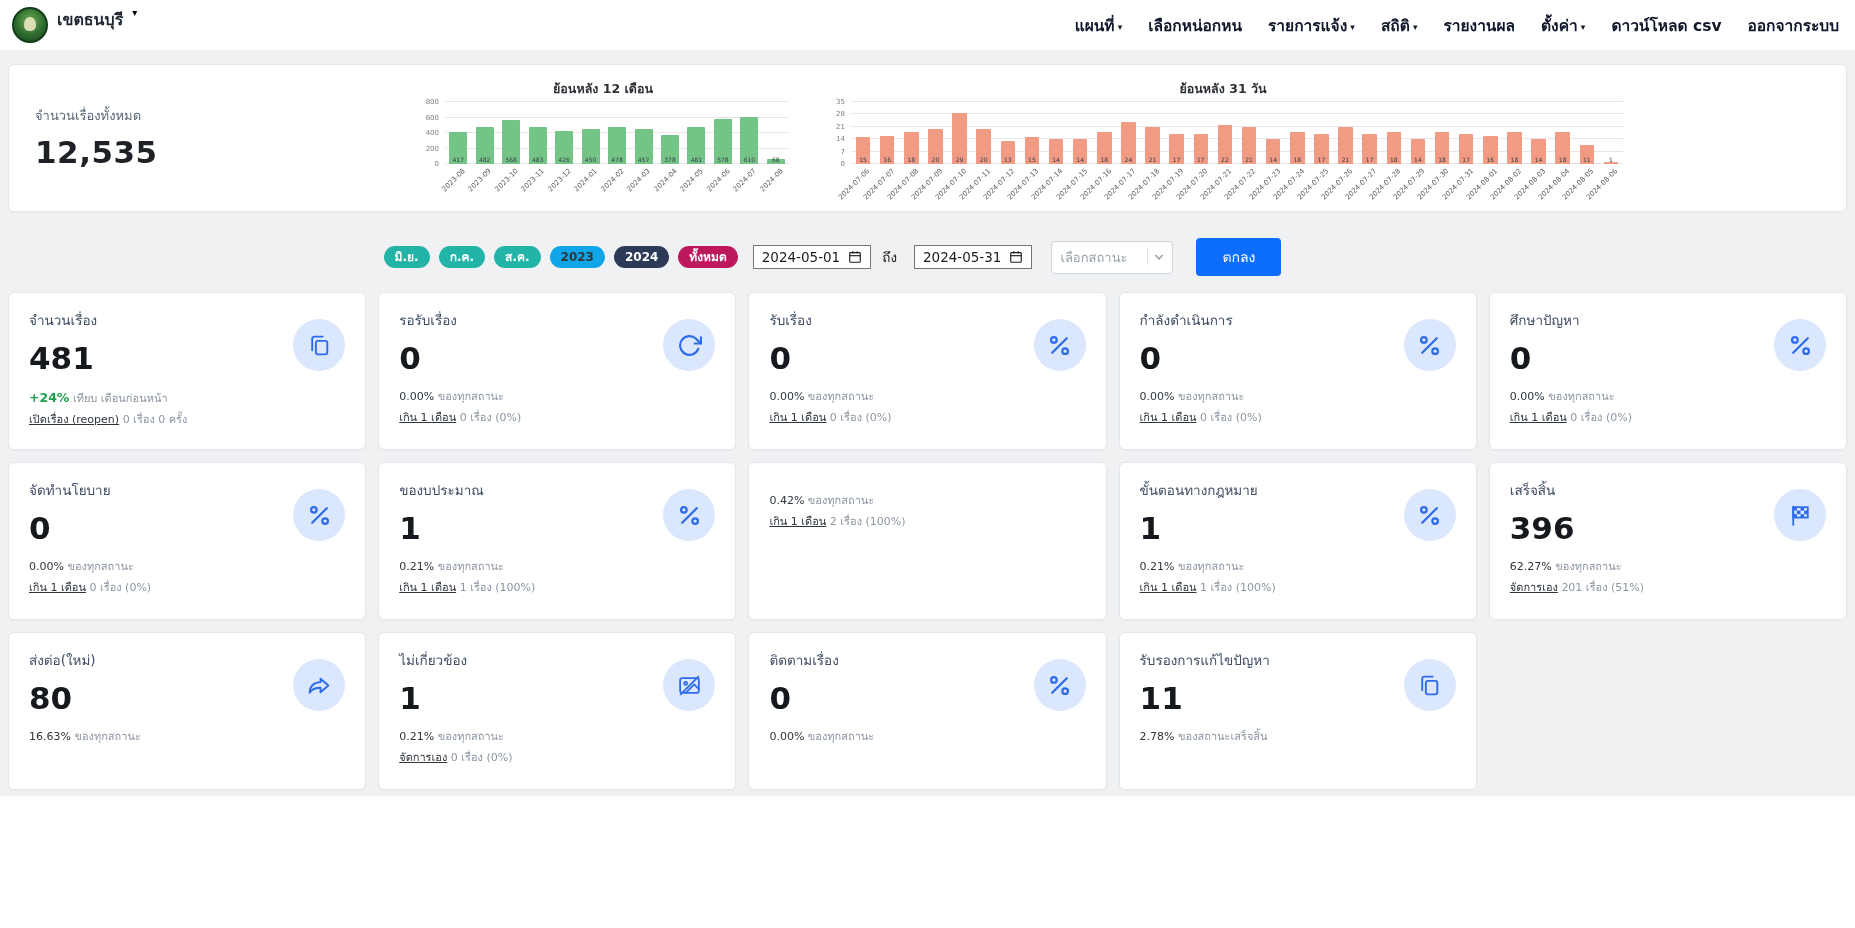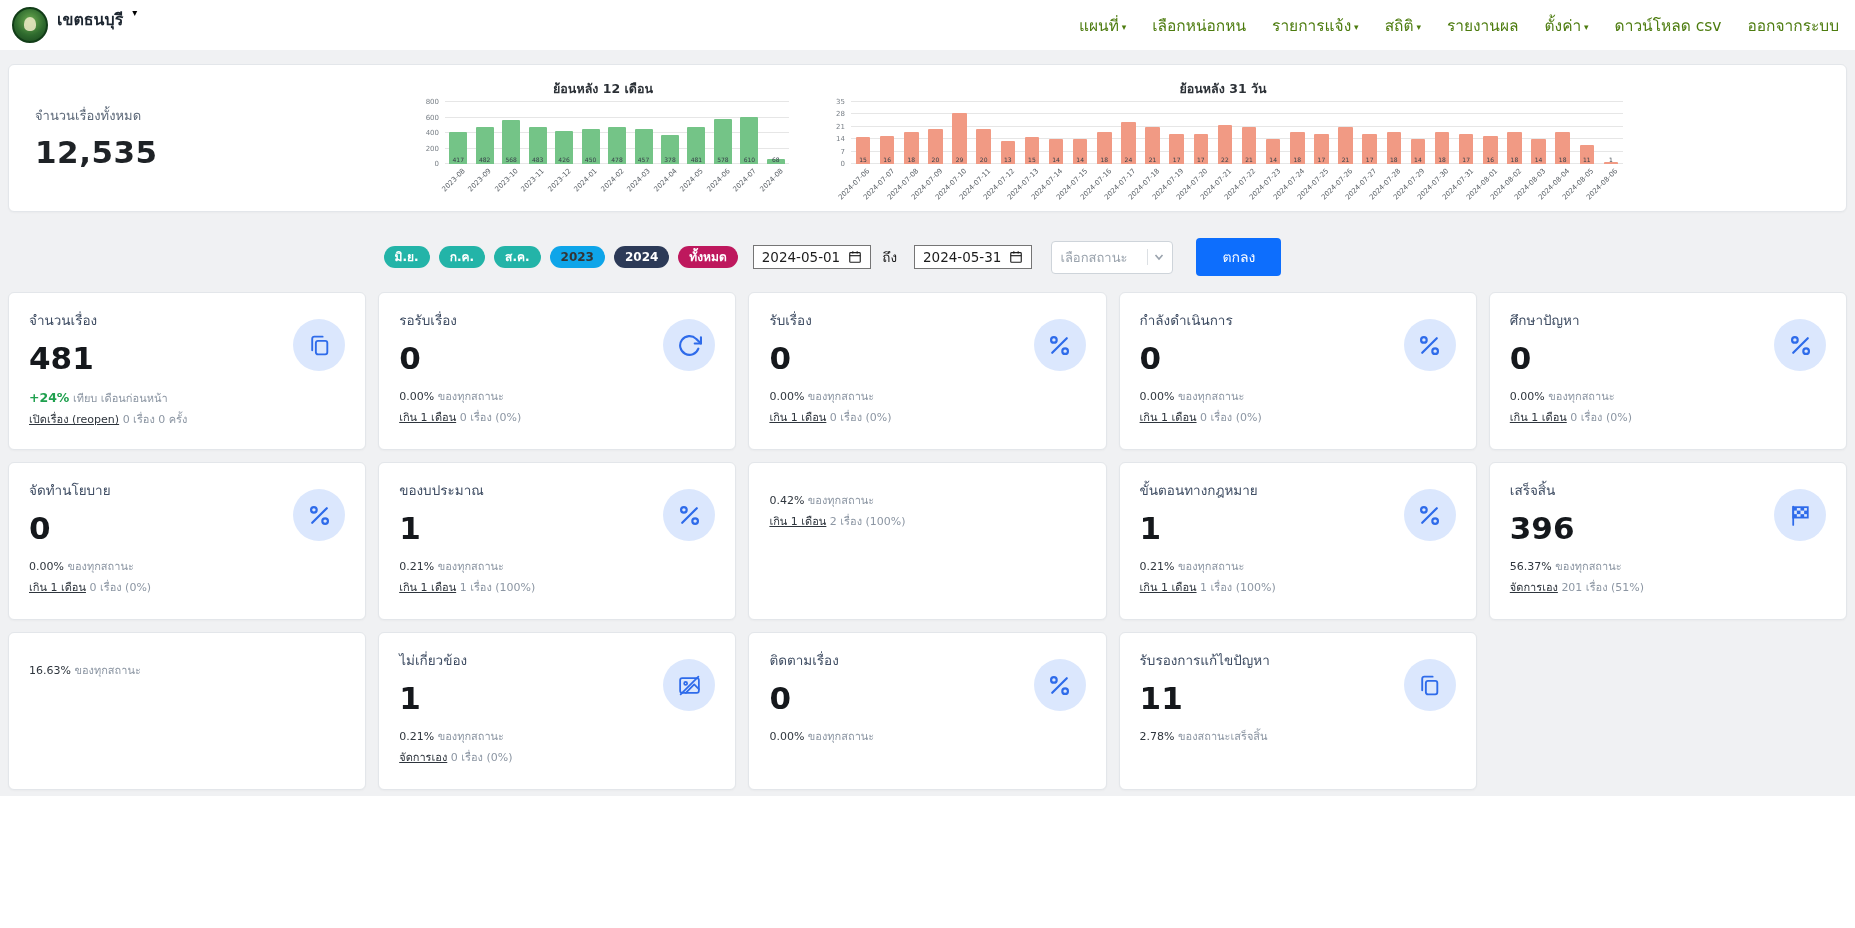--- a/index.html
+++ b/index.html
@@ -7,21 +7,21 @@
   .viewport { width:1855px; min-height:928px; background:#fff; overflow:hidden; }
 
   
   .navbar { height:50px; background:#fff; display:flex; align-items:center; justify-content:space-between; padding:0 16px 0 12px; }
   .brand { display:flex; align-items:flex-start; gap:9px; cursor:pointer; }
   .avatar { width:36px; height:36px; border-radius:50%; background:radial-gradient(circle at 50% 38%, #6fae52 0%, #2f6b2e 55%, #16421c 100%); border:2px solid #123d18; position:relative; flex:0 0 auto; }
   .avatar::after { content:""; position:absolute; left:10px; top:8px; width:12px; height:14px; border-radius:50% 50% 40% 40%; background:rgba(240,235,200,.85); }
   .brand-label { font-size:16px; font-weight:700; color:#1d2630; }
   .caret { font-size:10px; color:inherit; }
   .main-nav { display:flex; align-items:center; gap:26px; }
-  .nav-item { font-size:15.5px; font-weight:400; color:#4d7c0f; text-decoration:none; cursor:pointer; white-space:nowrap;text-align:center; }
+  .nav-item { font-size:15.5px; font-weight:700; color:#0f172a; text-decoration:none; cursor:pointer; white-space:nowrap;text-align:center; }
   .nav-item .caret { font-size:9px; position:relative; top:-1px; }
 
   
   .page { background:#f0f1f3; padding:14px 0 6px; }
 
   
   .overview-card { background:#fff; border:1px solid #e3e6ea; border-radius:6px; margin:0 8px 26px; padding:12px 16px; height:148px; display:flex; align-items:flex-start; box-shadow:0 1px 2px rgba(0,0,0,.03); }
   .total { width:392px; padding:28px 0 0 10px; }
   .total-label { font-size:13px; color:#5b6777; }
   .total-value { font-size:31px; font-weight:700; color:#1e2226; margin-top:8px; letter-spacing:.5px; }
@@ -712,24 +712,35 @@
                   <rect x="5" y="4" width="3.5" height="3.3"></rect>
                   <rect x="12" y="4" width="3.5" height="3.3"></rect>
                   <rect x="8.5" y="7.3" width="3.5" height="3.4"></rect>
                   <rect x="15.5" y="7.3" width="3.5" height="3.4"></rect>
                   <rect x="5" y="10.7" width="3.5" height="3.3"></rect>
                   <rect x="12" y="10.7" width="3.5" height="3.3"></rect>
                 </g>
               </svg>
             </div>
      </div>
-          <div class="stat-line"><span class="strong">56.37%</span> <span class="muted">ของทุกสถานะ</span></div>
+          <div class="stat-line"><span class="strong">62.27%</span> <span class="muted">ของทุกสถานะ</span></div>
           <div class="stat-line second"><span class="stat-link">จัดการเอง</span> <span class="muted">201 เรื่อง (51%)</span></div>
         </div>
         <div class="stat-card">
+          <div class="stat-head">
+       <div>
+         <div class="stat-title">ส่งต่อ(ใหม่)</div>
+         <div class="stat-value">80</div>
+       </div>
+       <div class="stat-icon">
+              <svg viewBox="0 0 24 24" fill="none" stroke="currentColor" stroke-width="1.8" stroke-linejoin="round">
+                <path d="M13 5.5l7.5 6.5-7.5 6.5v-4.3c-5.5 0-8.6 1.7-10.5 4.8.3-6.3 3.6-9.9 10.5-10.2z"></path>
+              </svg>
+            </div>
+     </div>
           <div class="stat-line"><span class="strong">16.63%</span> <span class="muted">ของทุกสถานะ</span></div>
         </div>
         <div class="stat-card">
           <div class="stat-head">
        <div>
          <div class="stat-title">ไม่เกี่ยวข้อง</div>
          <div class="stat-value">1</div>
        </div>
        <div class="stat-icon">
               <svg viewBox="0 0 24 24" fill="none" stroke="currentColor" stroke-width="1.7" stroke-linecap="round" stroke-linejoin="round">

